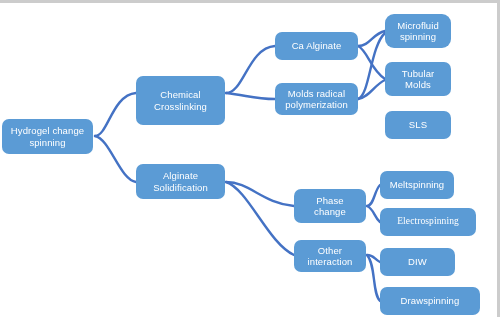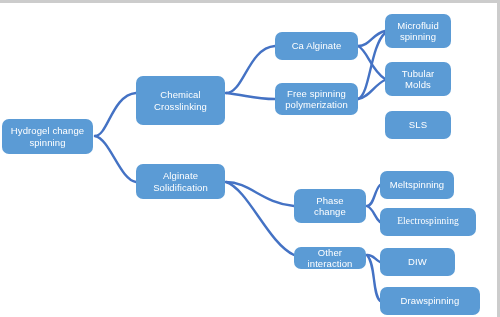--- a/index.html
+++ b/index.html
@@ -74,32 +74,32 @@
 Crosslinking</span>
       </div>
       <div class="node" style="left: 136px; top: 161px; width: 89px; height: 35px;">
         <span>Alginate
 Solidification</span>
       </div>
       <div class="node" style="left: 275px; top: 29px; width: 83px; height: 28px;">
         <span>Ca Alginate</span>
       </div>
       <div class="node" style="left: 275px; top: 80px; width: 83px; height: 32px;">
-        <span>Free spinning
+        <span>Molds radical
 polymerization</span>
       </div>
       <div class="node" style="left: 294px; top: 186px; width: 72px; height: 34px;">
         <span>Phase
 change</span>
       </div>
-      <div class="node" style="left: 294px; top: 244px; width: 72px; height: 22px;">
+      <div class="node" style="left: 294px; top: 237px; width: 72px; height: 32px;">
         <span>Other
 interaction</span>
       </div>
-      <div class="node" style="left: 385px; top: 11px; width: 66px; height: 34px;">
+      <div class="node" style="left: 385px; top: 11px; width: 66px; height: 34px; border-radius: 9px;">
         <span>Microfluid
 spinning</span>
       </div>
       <div class="node" style="left: 385px; top: 59px; width: 66px; height: 34px;">
         <span>Tubular
 Molds</span>
       </div>
       <div class="node" style="left: 385px; top: 108px; width: 66px; height: 28px;">
         <span>SLS</span>
       </div>

